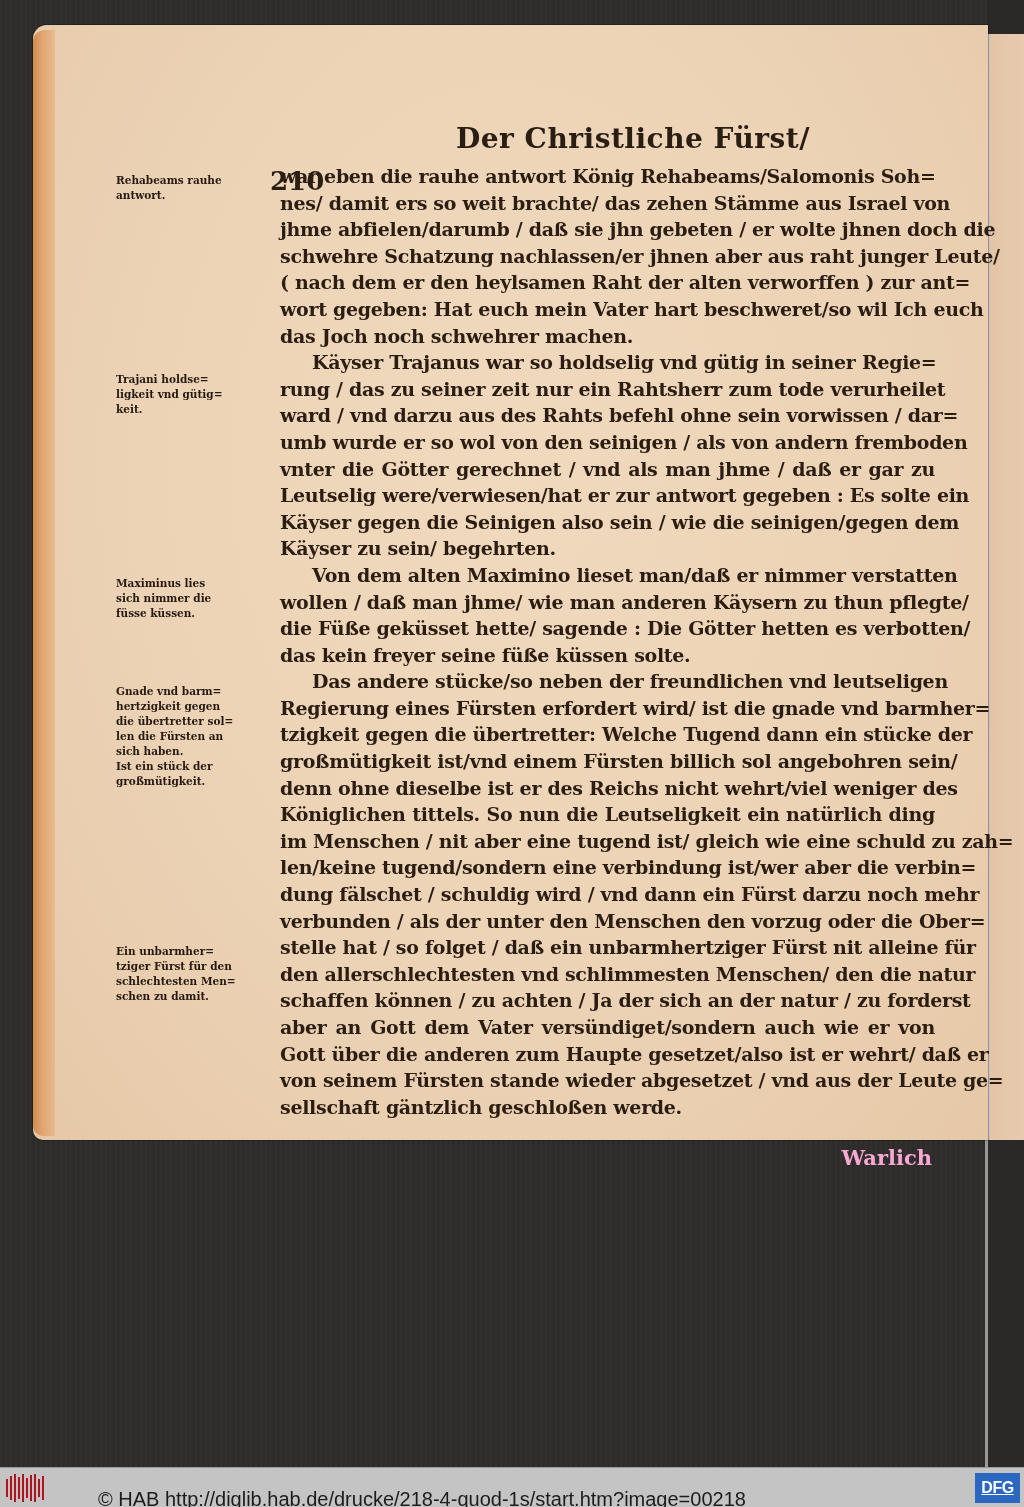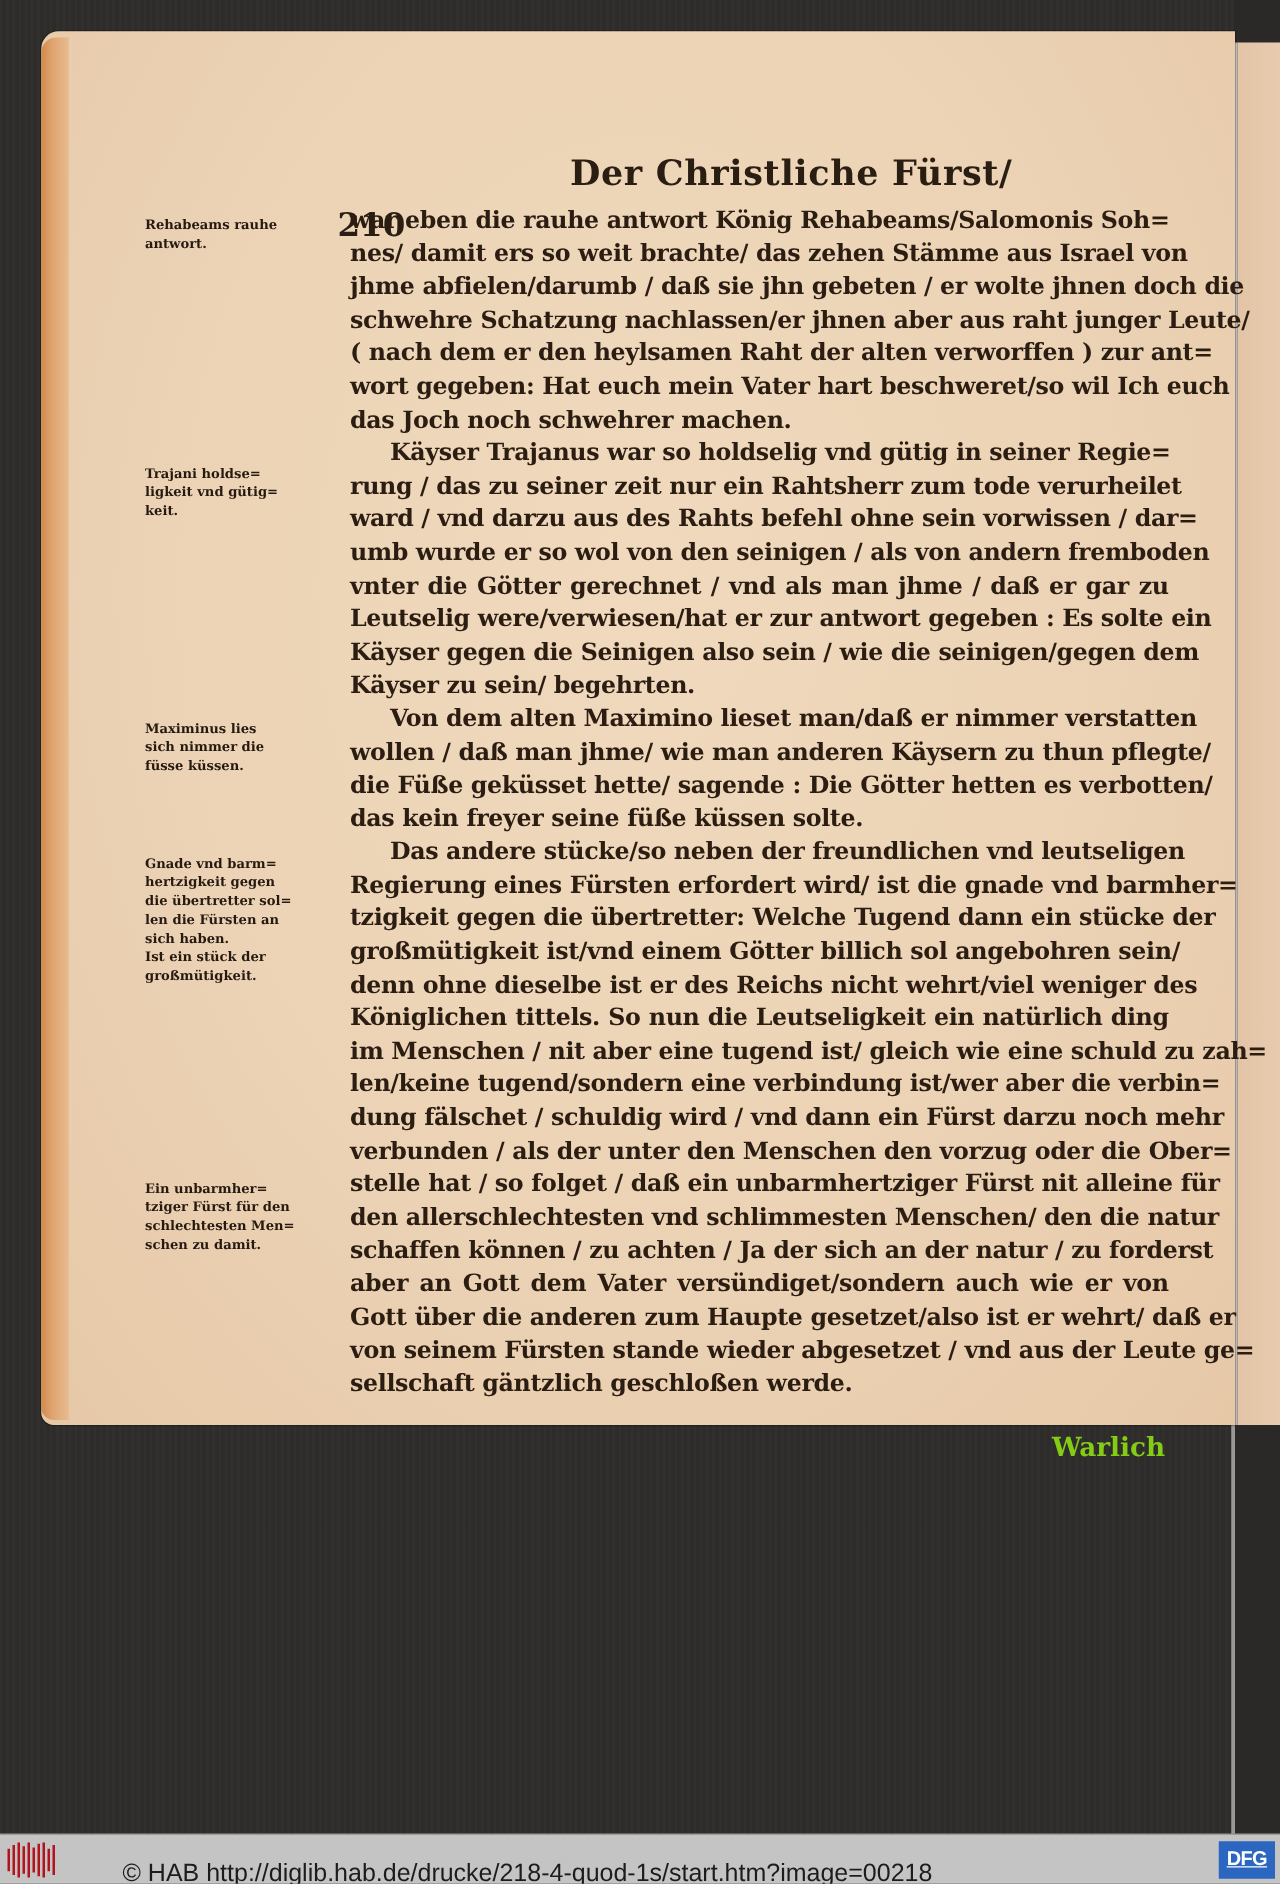--- a/index.html
+++ b/index.html
@@ -62,21 +62,21 @@
   .line {
     display:block; white-space:nowrap; height:26.6px; line-height:26.6px;
     font-size:19px; color:#2b1d12; font-weight:bold;
     text-align:justify; text-align-last:justify;
     letter-spacing:-0.3px;
   }
   .line.last { text-align-last:left; }
   .line.indent { padding-left:32px; }
   .catchword {
     position:absolute; right:92px; top:1145px;
-    font-size:21px; font-weight:bold; color:#84cc16;text-align:center;
+    font-size:21px; font-weight:bold; color:#f9a8d4;text-align:center;
   }
   .footer {
     position:absolute; left:0; top:1467px; width:1024px; height:40px;
     background:#c4c4c4;
     border-top:1px solid #9b9b9b;
   }
   .hab-logo {
     position:absolute; left:6px; top:6px; width:40px; height:28px;
     display:flex; gap:2px; align-items:center;
   }
@@ -159,21 +159,21 @@
     <span class="line">Leutselig were/verwiesen/hat er zur antwort gegeben : Es solte ein</span>
     <span class="line">Käyser gegen die Seinigen also sein / wie die seinigen/gegen dem</span>
     <span class="line last">Käyser zu sein/ begehrten.</span>
     <span class="line indent">Von dem alten Maximino lieset man/daß er nimmer verstatten</span>
     <span class="line">wollen / daß man jhme/ wie man anderen Käysern zu thun pflegte/</span>
     <span class="line">die Füße geküsset hette/ sagende : Die Götter hetten es verbotten/</span>
     <span class="line last">das kein freyer seine füße küssen solte.</span>
     <span class="line indent">Das andere stücke/so neben der freundlichen vnd leutseligen</span>
     <span class="line">Regierung eines Fürsten erfordert wird/ ist die gnade vnd barmher=</span>
     <span class="line">tzigkeit gegen die übertretter: Welche Tugend dann ein stücke der</span>
-    <span class="line">großmütigkeit ist/vnd einem Götter billich sol angebohren sein/</span>
+    <span class="line">großmütigkeit ist/vnd einem Fürsten billich sol angebohren sein/</span>
     <span class="line">denn ohne dieselbe ist er des Reichs nicht wehrt/viel weniger des</span>
     <span class="line">Königlichen tittels. So nun die Leutseligkeit ein natürlich ding</span>
     <span class="line">im Menschen / nit aber eine tugend ist/ gleich wie eine schuld zu zah=</span>
     <span class="line">len/keine tugend/sondern eine verbindung ist/wer aber die verbin=</span>
     <span class="line">dung fälschet / schuldig wird / vnd dann ein Fürst darzu noch mehr</span>
     <span class="line">verbunden / als der unter den Menschen den vorzug oder die Ober=</span>
     <span class="line">stelle hat / so folget / daß ein unbarmhertziger Fürst nit alleine für</span>
     <span class="line">den allerschlechtesten vnd schlimmesten Menschen/ den die natur</span>
     <span class="line">schaffen können / zu achten / Ja der sich an der natur / zu forderst</span>
     <span class="line">aber an Gott dem Vater versündiget/sondern auch wie er von</span>

